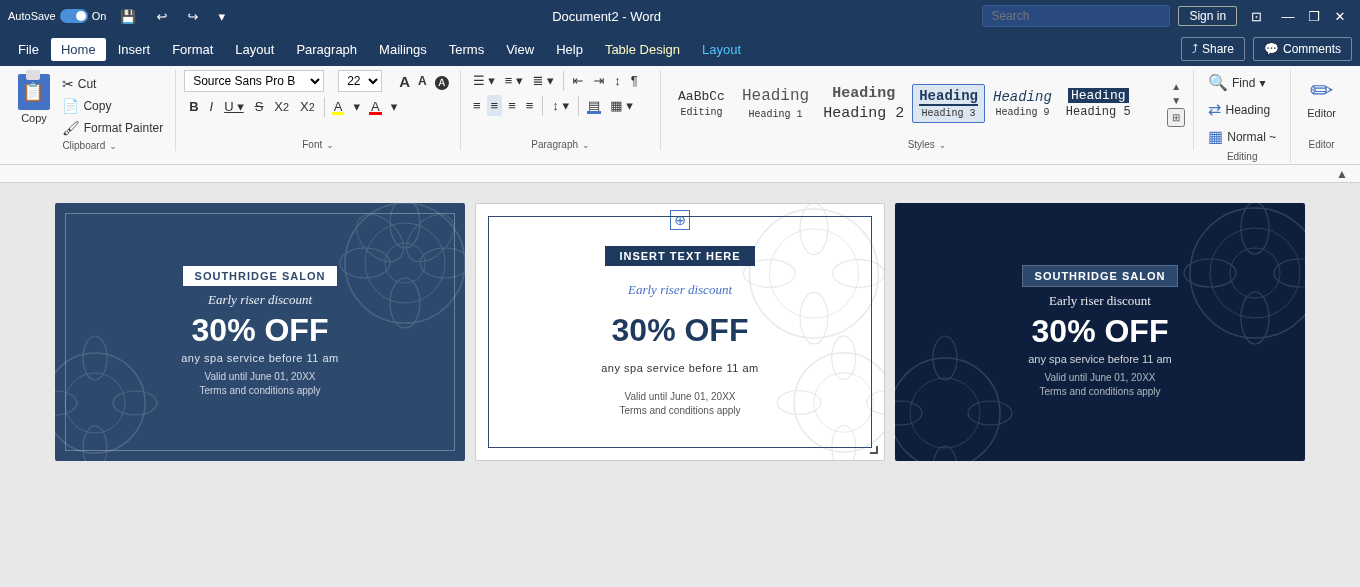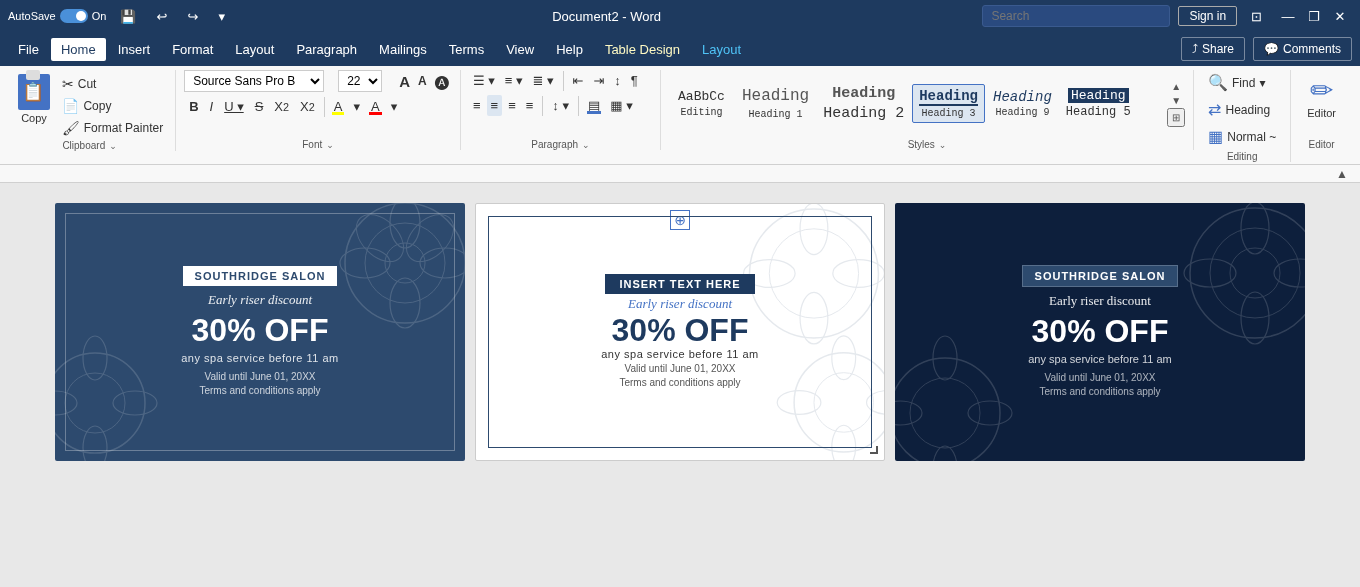--- a/index.html
+++ b/index.html
@@ -334,21 +334,21 @@
       border: 1px solid #ccc;
     }
     .card-2-inner {
       position: absolute;
       inset: 12px;
       border: 1px solid #2d4a6e;
       display: flex;
       flex-direction: column;
       align-items: center;
       justify-content: center;
-      gap: 2px;
+      gap: 16px;
     }
     .card-2-badge {
       background: #1e3a5f;
       color: white;
       font-size: 11px;
       font-weight: bold;
       padding: 4px 14px;
       letter-spacing: 1px;
     }
     .card-2-subtitle {

